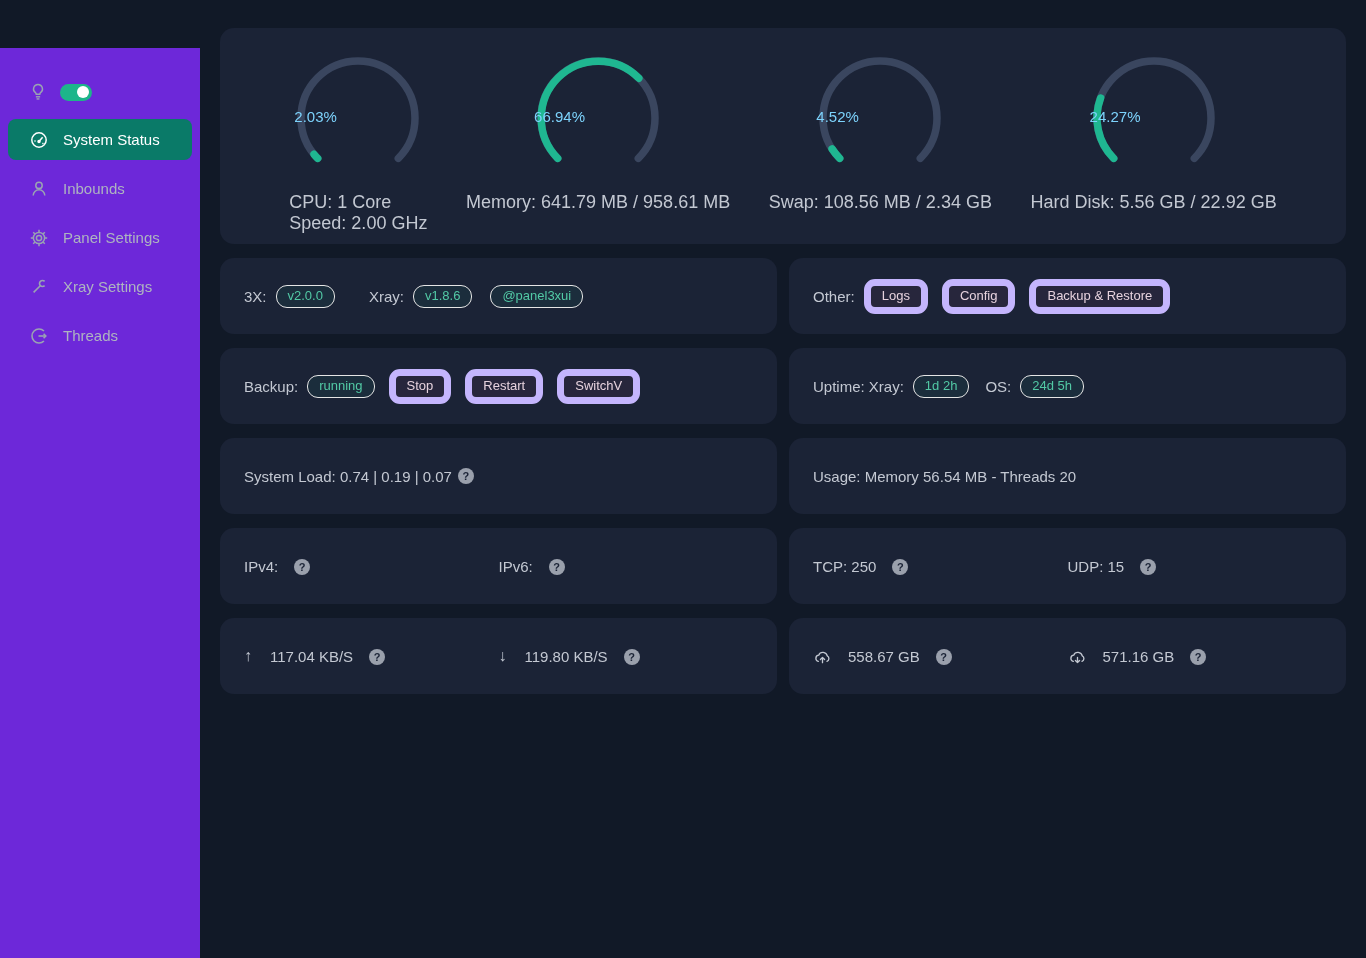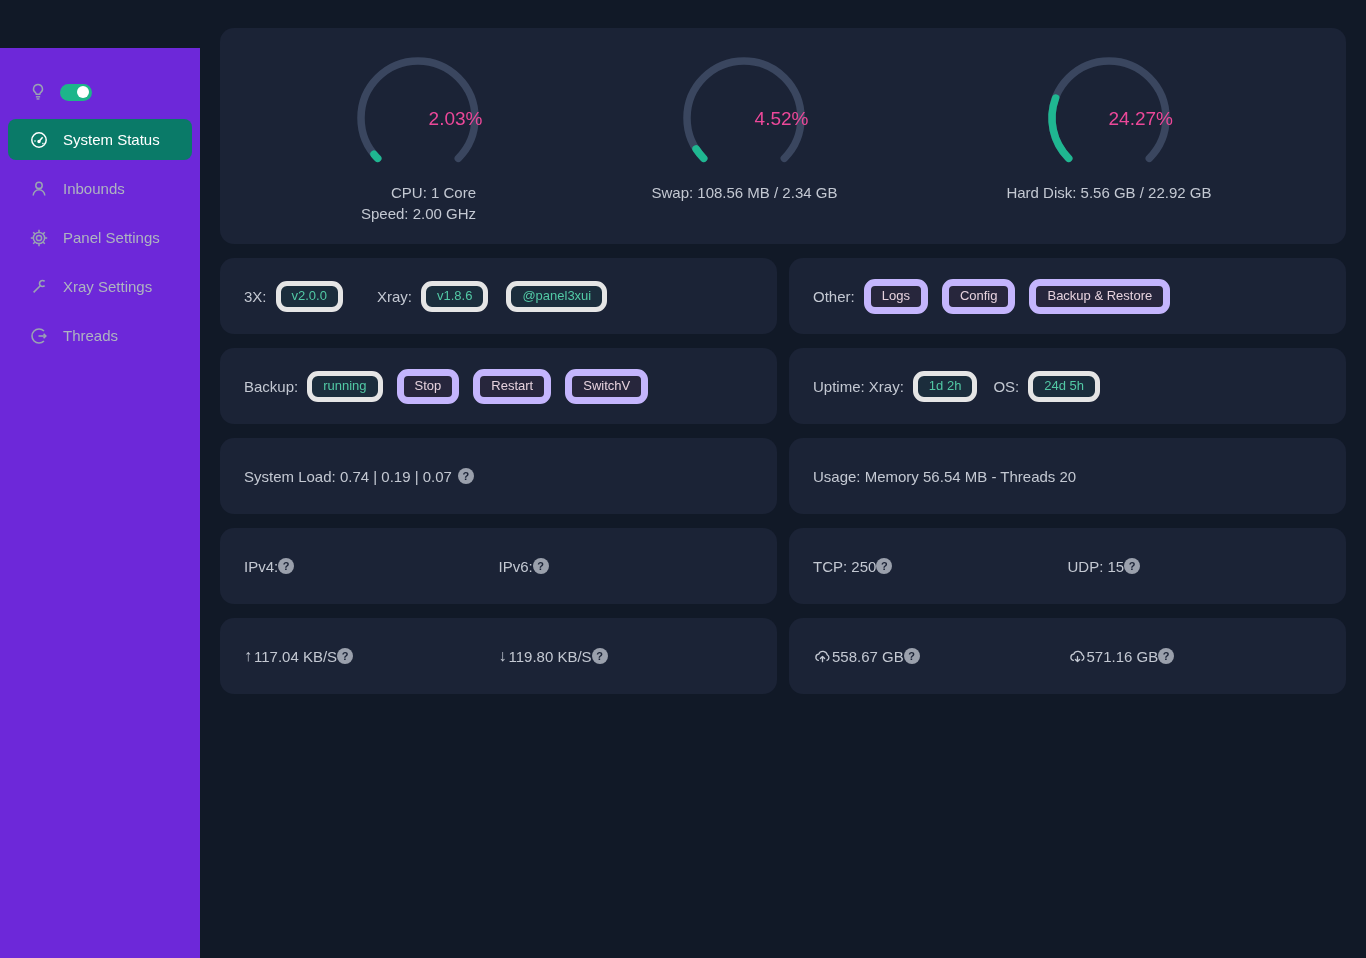--- a/index.html
+++ b/index.html
@@ -56,42 +56,42 @@
   .gauges-card {
     height:216px;
     display:flex; justify-content:space-around; align-items:flex-start;
     padding:26px 50px 0 50px;
   }
   .gauge-block { display:flex; flex-direction:column; align-items:center; }
   .gauge-wrap { position:relative; width:128px; height:128px; }
   .gauge-wrap svg { position:absolute; left:0; top:0; }
   .gauge-pct {
     position:absolute; left:0; right:0; top:54px;
-    text-align:right; font-size:19px; color:#ec4899;
+    text-align:left; font-size:15px; color:#7dd3fc;
   }
   .gauge-label {
-    text-align:right;
-    font-size:15px; color:#c3c8d2; line-height:21px;
+    margin-top:10px; text-align:left;
+    font-size:18px; color:#c3c8d2; line-height:21px;
   }
   .row2 { display:flex; gap:12px; }
   .row-card {
     height:76px; flex:1;
     display:flex; align-items:center;
     padding:0 24px; font-size:15px; color:#c3c8d2;
   }
-  .row-card .col { flex:1; display:flex; align-items:center; gap:0; }
+  .row-card .col { flex:1; display:flex; align-items:flex-end; gap:16px; }
   .lbl { margin-right:2px; }
   
   .pill {
     display:inline-block; padding:1px 11px 3px 11px;
     border-radius:11px; font-size:13px; line-height:17px;
     cursor:pointer; margin-left:7px;
   }
   .pill-green {
-    color:#52c9a5; border:5px solid #e5e5e5;
+    color:#52c9a5; border:1px solid #e5e5e5;
     background:rgba(29,181,138,0.07);
   }
   .pill-pink {
     color:#e6d2de; border:7px solid #c4b5fd;
     background:rgba(150,70,120,0.10);
   }
   .help {
     width:16px; height:16px; border-radius:50%;
     background:#9aa0ac; color:#1b2336;
     font-size:11px; font-weight:bold;
@@ -180,20 +180,32 @@
       </div>
       <div class="gauge-label">
         <div>CPU: 1 Core</div>
         <div>Speed: 2.00 GHz</div>
       </div>
     </div>
     <div class="gauge-block">
       <div class="gauge-wrap">
         <svg class="gauge-svg" width="128" height="128">
             <path d="M 23.69 104.31 A 57 57 0 1 1 104.31 104.31" stroke="#3a465f" stroke-width="7.5" fill="none" stroke-linecap="round"></path>
+            <path d="M 23.69 104.31 A 57 57 0 1 1 104.82 24.22" stroke="#1fb791" stroke-width="7.5" fill="none" stroke-linecap="round"></path>
+          </svg>
+        <div class="gauge-pct">66.94%</div>
+      </div>
+      <div class="gauge-label">
+        <div>Memory: 641.79 MB / 958.61 MB</div>
+      </div>
+    </div>
+    <div class="gauge-block">
+      <div class="gauge-wrap">
+        <svg class="gauge-svg" width="128" height="128">
+            <path d="M 23.69 104.31 A 57 57 0 1 1 104.31 104.31" stroke="#3a465f" stroke-width="7.5" fill="none" stroke-linecap="round"></path>
             <path d="M 23.69 104.31 A 57 57 0 0 1 16.09 94.87" stroke="#1fb791" stroke-width="7.5" fill="none" stroke-linecap="round"></path>
           </svg>
         <div class="gauge-pct">4.52%</div>
       </div>
       <div class="gauge-label">
         <div>Swap: 108.56 MB / 2.34 GB</div>
       </div>
     </div>
     <div class="gauge-block">
       <div class="gauge-wrap">

